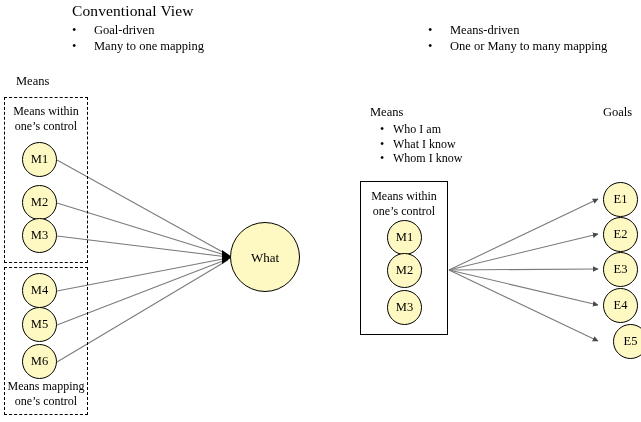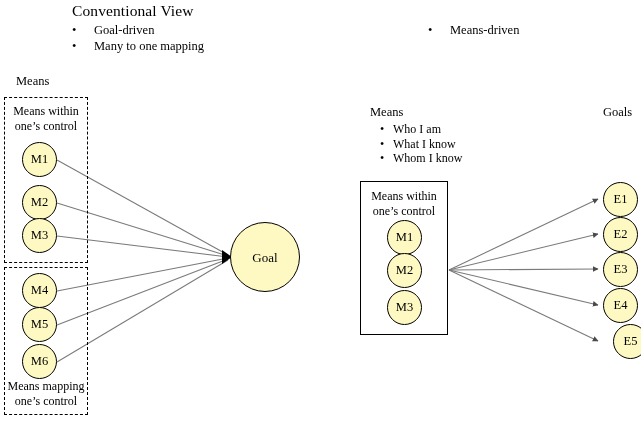--- a/index.html
+++ b/index.html
@@ -113,20 +113,23 @@
     </span>
   </div>
 
   <div class="section-label" style="left:16px; top:74px;">Means</div>
 
 
   <div class="bullets" style="left:428px; top:22px;">
     <span class="row">
       <span class="bul">•</span><span>Means-driven</span>
     </span>
+    <span class="row">
+      <span class="bul">•</span><span>One or Many to many mapping</span>
+    </span>
   </div>
 
   <div class="section-label" style="left:370px; top:105px;">Means</div>
 
   <div class="means-list" style="left:372px; top:122px;">
     <span class="row">
       <span class="bul">•</span><span>Who I am</span>
     </span>
     <span class="row">
       <span class="bul">•</span><span>What I know</span>
@@ -195,21 +198,21 @@
     <span>M4</span>
   </div>
   <div class="node" style="left:22px; top:307px; width:35px; height:35px;">
     <span>M5</span>
   </div>
   <div class="node" style="left:22px; top:344px; width:35px; height:35px;">
     <span>M6</span>
   </div>
 
   <div class="node goal" style="left:230px; top:222px; width:70px; height:70px;">
-    <span>Goal</span>
+    <span>What</span>
   </div>
 
   <div class="grp-box solid" style="left:360px; top:181px; width:88px; height:154px;">
     <div class="box-caption" style="top:7px;">
       <span>Means within</span><br>
       <span>one’s control</span>
     </div>
   </div>
 
   <div class="node" style="left:387px; top:220px; width:35px; height:35px;">

